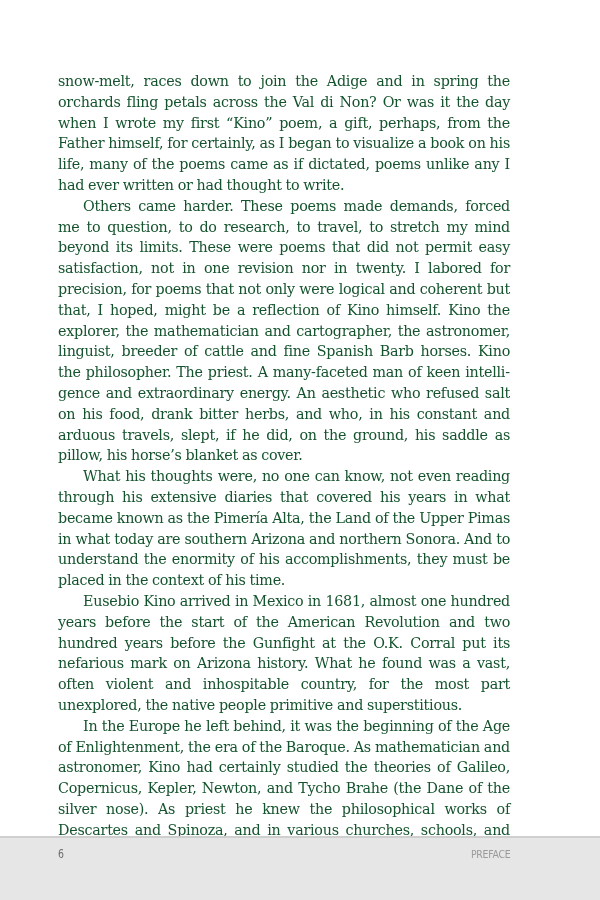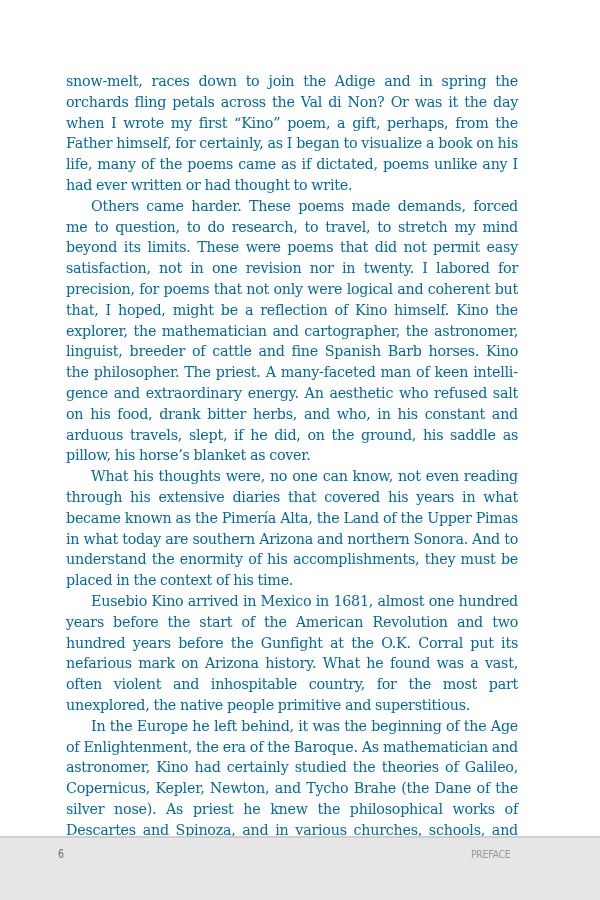--- a/index.html
+++ b/index.html
@@ -11,27 +11,27 @@
       overflow: hidden;
     }
     .page {
       position: relative;
       width: 600px;
       height: 900px;
       background: #ffffff;
     }
     .body-text {
       position: absolute;
-      left: 66px;
+      left: 58px;
       top: 71px;
       width: 452px;
       font-family: "DejaVu Serif", "Liberation Serif", serif;
       font-size: 14.3px;
       line-height: 20.8px;
-      color: #0369a1;
+      color: #14532d;
       text-align: justify;
       hyphens: manual;
       letter-spacing: -0.25px;
       word-spacing: -0.4px;
     }
     .body-text p {
       margin: 0;
       text-indent: 25px;
     }
     .body-text p.continued {

